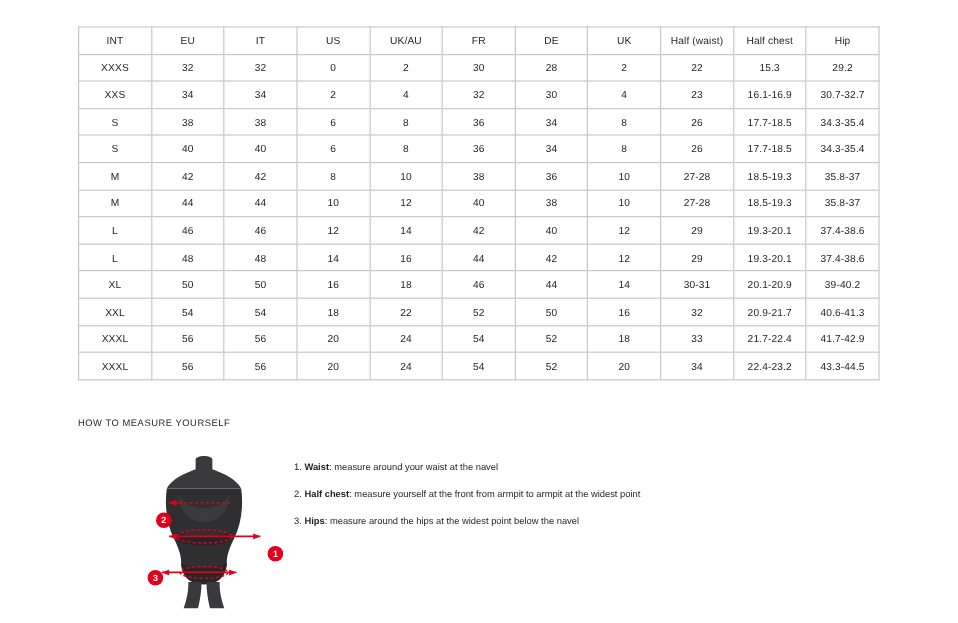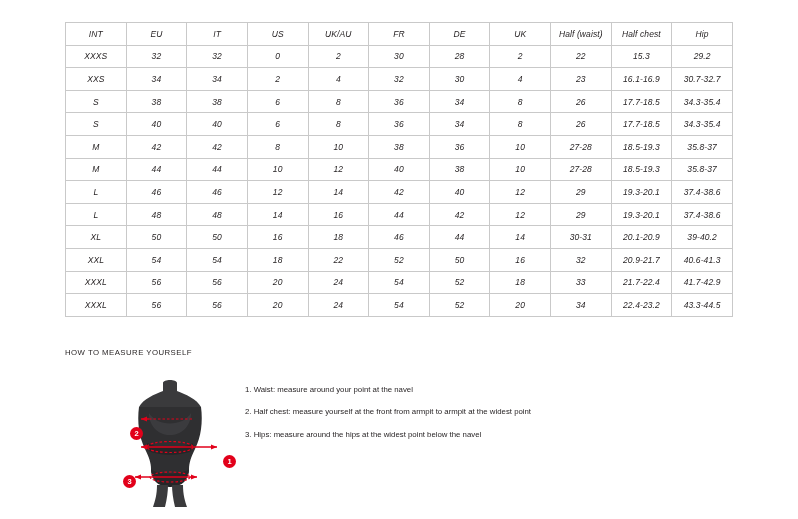--- a/index.html
+++ b/index.html
@@ -19,21 +19,20 @@
     width: 798px;
     height: 519px;
   }
 
   
   .size-table-wrap {
     position: absolute;
     left: 65px;
     top: 22px;
     width: 668px;
-    font-style: italic;
   }
   table.size-table {
     border-collapse: collapse;
     width: 668px;
     table-layout: fixed;
   }
   table.size-table th,
   table.size-table td {
     border: 1px solid #c9c9c9;
     height: 21.6px;
@@ -100,21 +99,21 @@
     left: 180px;
     top: 14px;
     width: 430px;
   }
   .measure-item {
     font-size: 7.8px;
     line-height: 1.2;
     color: #231f20;
     margin-bottom: 13px;
   }
-  .measure-item b { font-weight: normal; margin-top: 48px; }
+  .measure-item b { font-weight: bold; margin-top: 48px; }
 </style>
 </head>
 <body>
 
 <div class="page">
 
   <div class="size-table-wrap">
     <table class="size-table">
       <thead>
         <tr id="hdr-row">
@@ -335,19 +334,19 @@
             <ellipse cx="65" cy="100" rx="20" ry="5" fill="none" stroke="#e2001a" stroke-width="1.2" stroke-dasharray="2.5 2"></ellipse>
           </g>
         </svg>
 
         <div class="bullet bullet-1">1</div>
         <div class="bullet bullet-2">2</div>
         <div class="bullet bullet-3">3</div>
       </div>
 
       <div class="measure-list" id="measure-list">
-          <div class="measure-item"><span>1.</span> <b>Waist</b><span>: measure around your point at the navel</span></div>
+          <div class="measure-item"><span>1.</span> <b>Waist</b><span>: measure around your waist at the navel</span></div>
           <div class="measure-item"><span>2.</span> <b>Half chest</b><span>: measure yourself at the front from armpit to armpit at the widest point</span></div>
           <div class="measure-item"><span>3.</span> <b>Hips</b><span>: measure around the hips at the widest point below the navel</span></div>
         </div>
     </div>
   </div>
 </div>
 
 </body></html>

